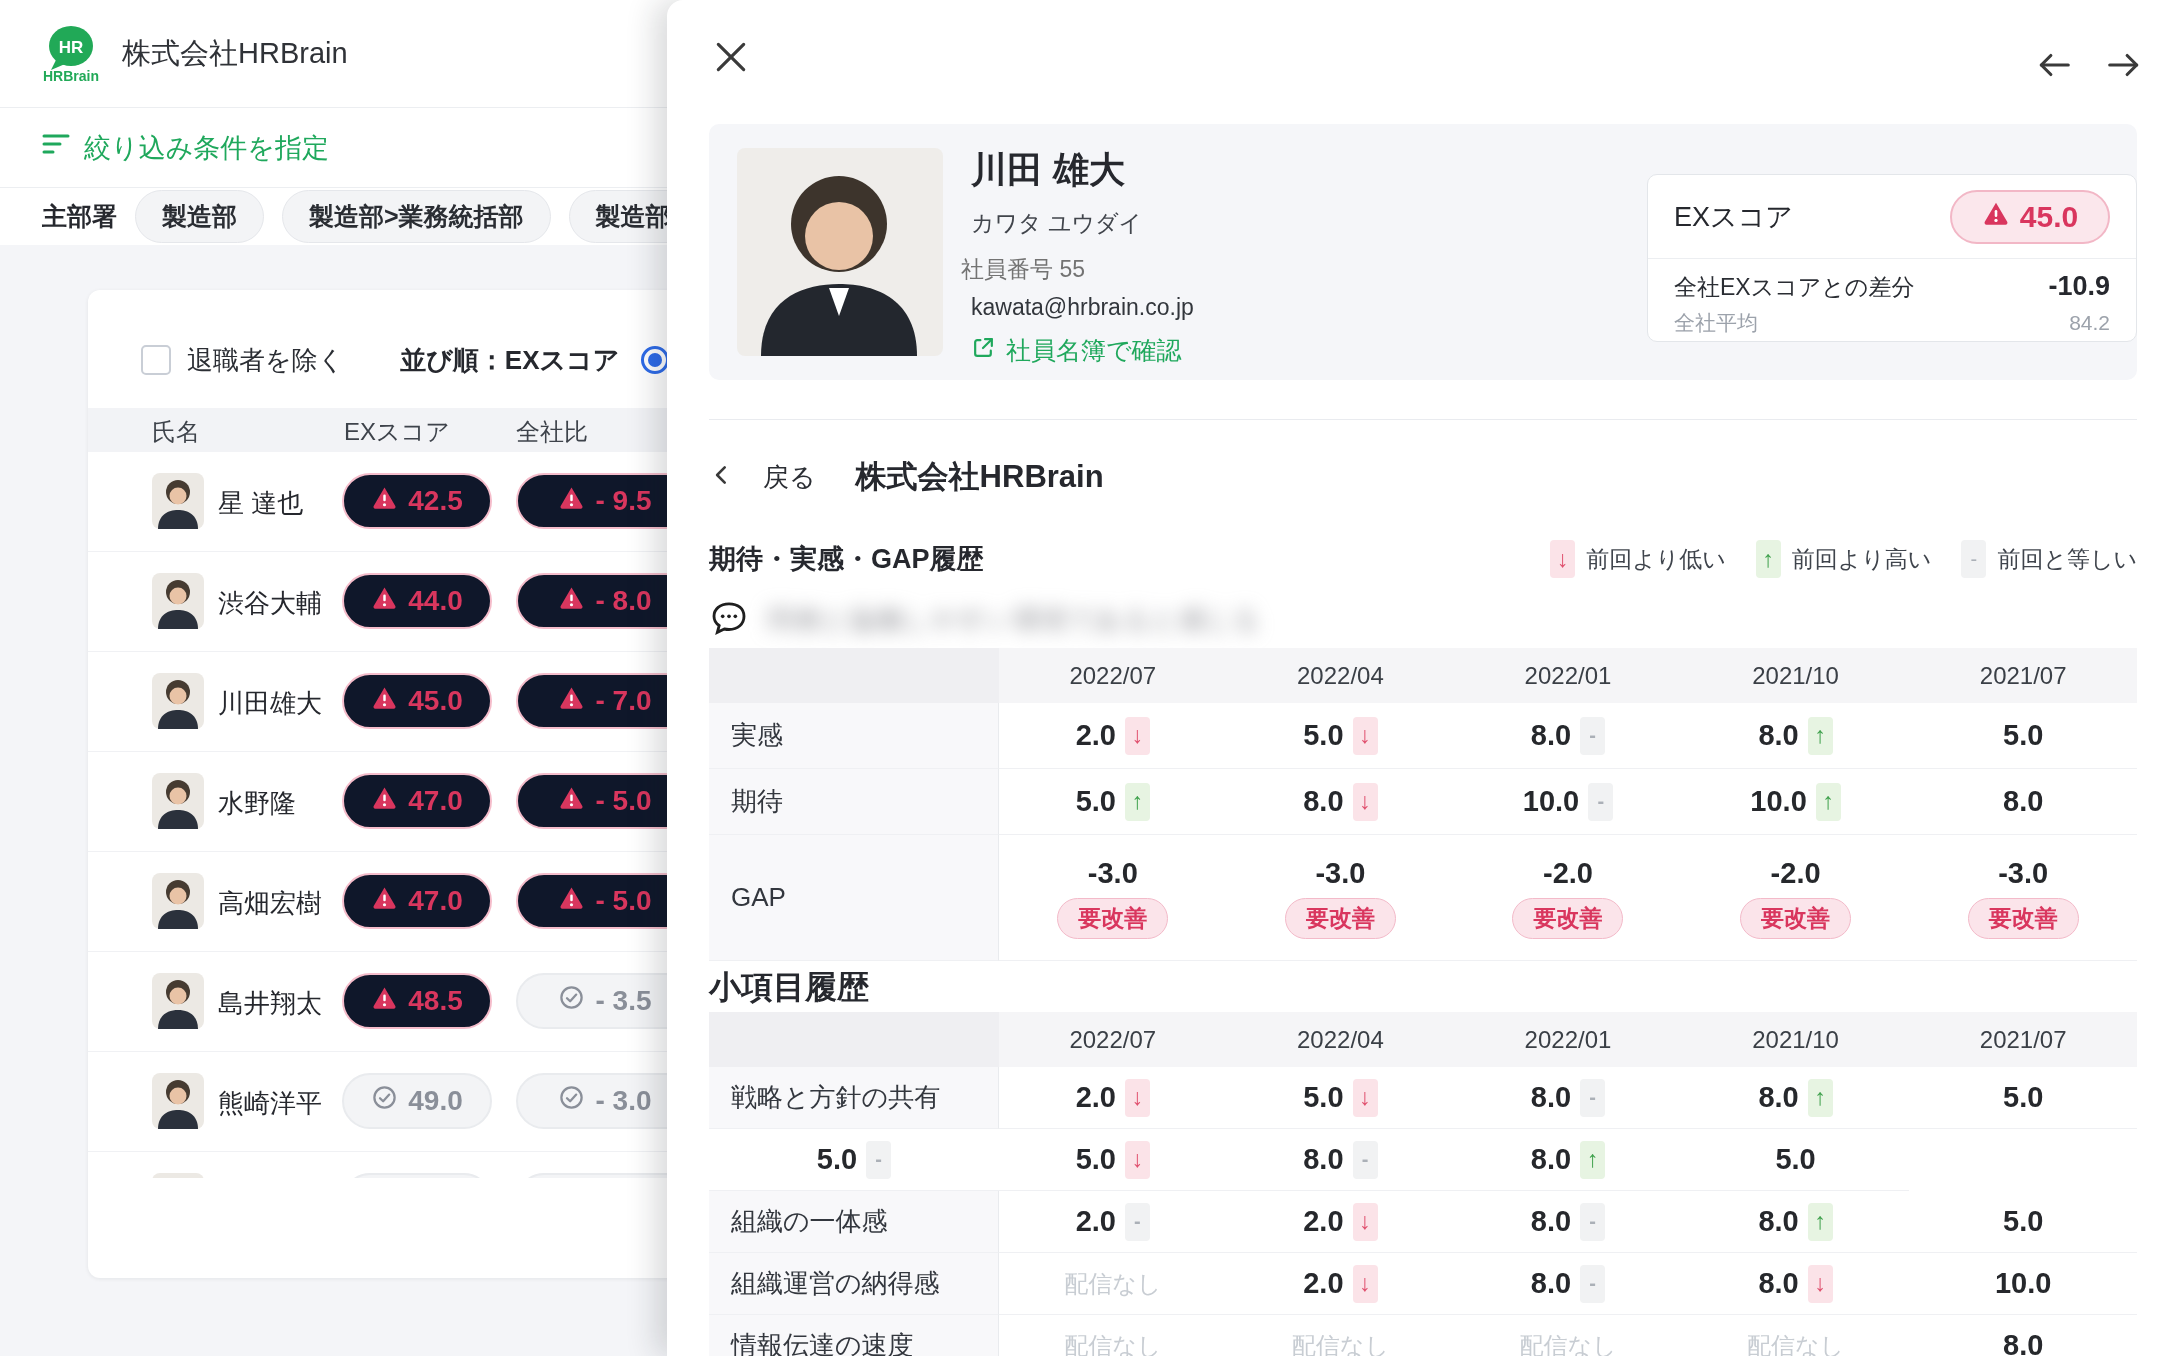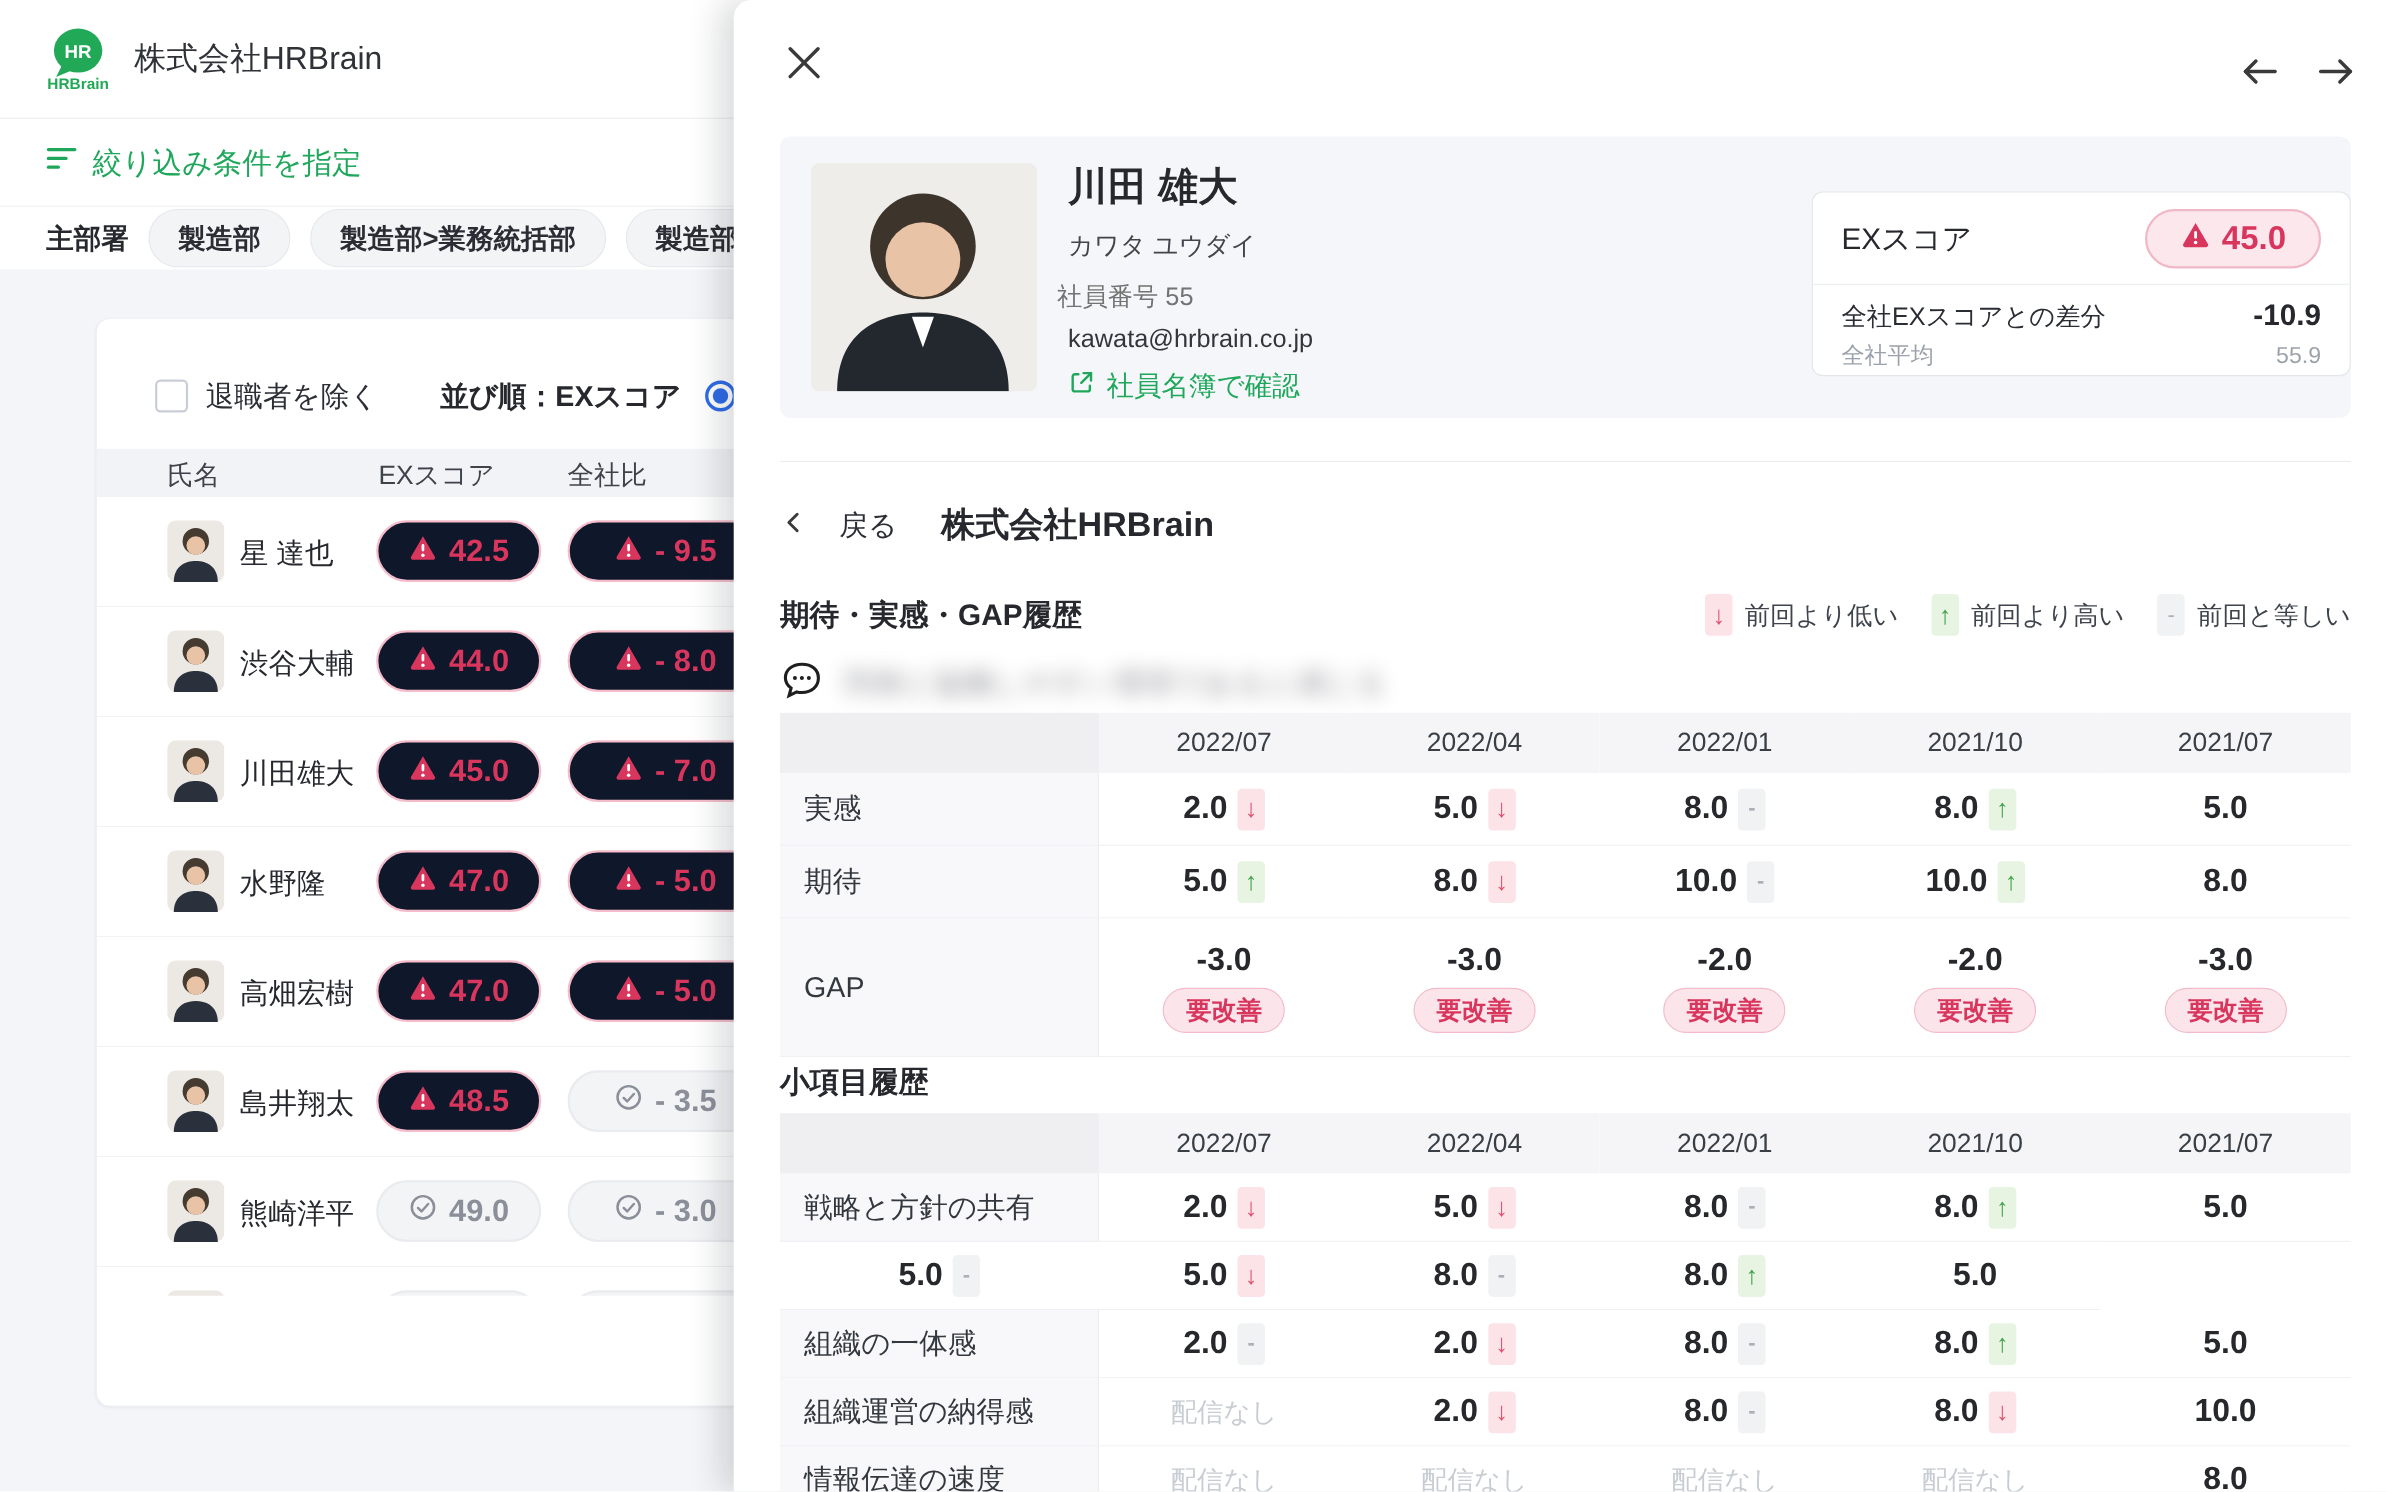--- a/index.html
+++ b/index.html
@@ -81,21 +81,21 @@
   .chip{width:25px;height:38px;border-radius:4px;display:inline-flex;align-items:center;justify-content:center;font-size:23px;flex:none;}
   .chip.down{background:#FBE3E8;color:#E0506E;}
   .chip.up{background:#E7F4E2;color:#3FA14C;}
   .chip.same{background:#F1F2F3;color:#ABB0B7;font-size:20px;}
 
   .comment-row{position:absolute;left:42px;top:598px;display:flex;align-items:center;gap:18px;}
   .blurred{font-size:27px;color:#8f9096;filter:blur(9px);user-select:none;}
 
   .score-table{position:absolute;left:42px;width:1428px;}
   #table-history{top:648px;} #table-subitems{top:1012px;}
-  .sub-heading{position:absolute;left:42px;top:966px;font-size:27px;font-weight:bold;color:#26282e;}
+  .sub-heading{position:absolute;left:42px;top:966px;font-size:32px;font-weight:bold;color:#26282e;}
   .trow{display:grid;grid-template-columns:290px repeat(5,1fr);}
   .tcell{box-sizing:border-box;}
   .thead .corner{background:#EFEFF2;}
   .thead .date{background:#F5F5F7;display:flex;align-items:center;justify-content:center;font-size:24px;color:#3A3F46;}
   .rlabel{background:#F8F8FA;border-right:1px solid #E9EBEE;border-bottom:1px solid #EFF0F3;display:flex;align-items:center;padding-left:22px;font-size:26px;color:#33373e;}
   .cell{display:flex;align-items:center;justify-content:center;gap:9px;border-bottom:1px solid #EFF0F3;background:#fff;font-size:29px;font-weight:bold;color:#26282c;}
   .cell .muted{color:#C8CDD3;font-weight:normal;font-size:24px;}
   .gapcell{flex-direction:column;gap:8px;padding:12px 0;}
   .kaizen{background:#FBE4EA;border:1px solid #F3BAC9;color:#D9365E;border-radius:22px;padding:8px 20px;font-size:23px;font-weight:bold;line-height:1;}
 </style>
@@ -404,21 +404,21 @@
             <span>45.0</span>
           </span>
         </div>
         <div class="ex-row2">
           <div class="ex-line">
             <span class="diff-label">全社EXスコアとの差分</span>
             <span class="diff-val">-10.9</span>
           </div>
           <div class="ex-line">
             <span class="avg-label">全社平均</span>
-            <span class="avg-val">55.9</span>
+            <span class="avg-val">84.2</span>
           </div>
         </div>
       </div>
     </div>
 
     <div class="panel-divider"></div>
 
     <div class="back-row">
       <span class="back-link">
         <span>

